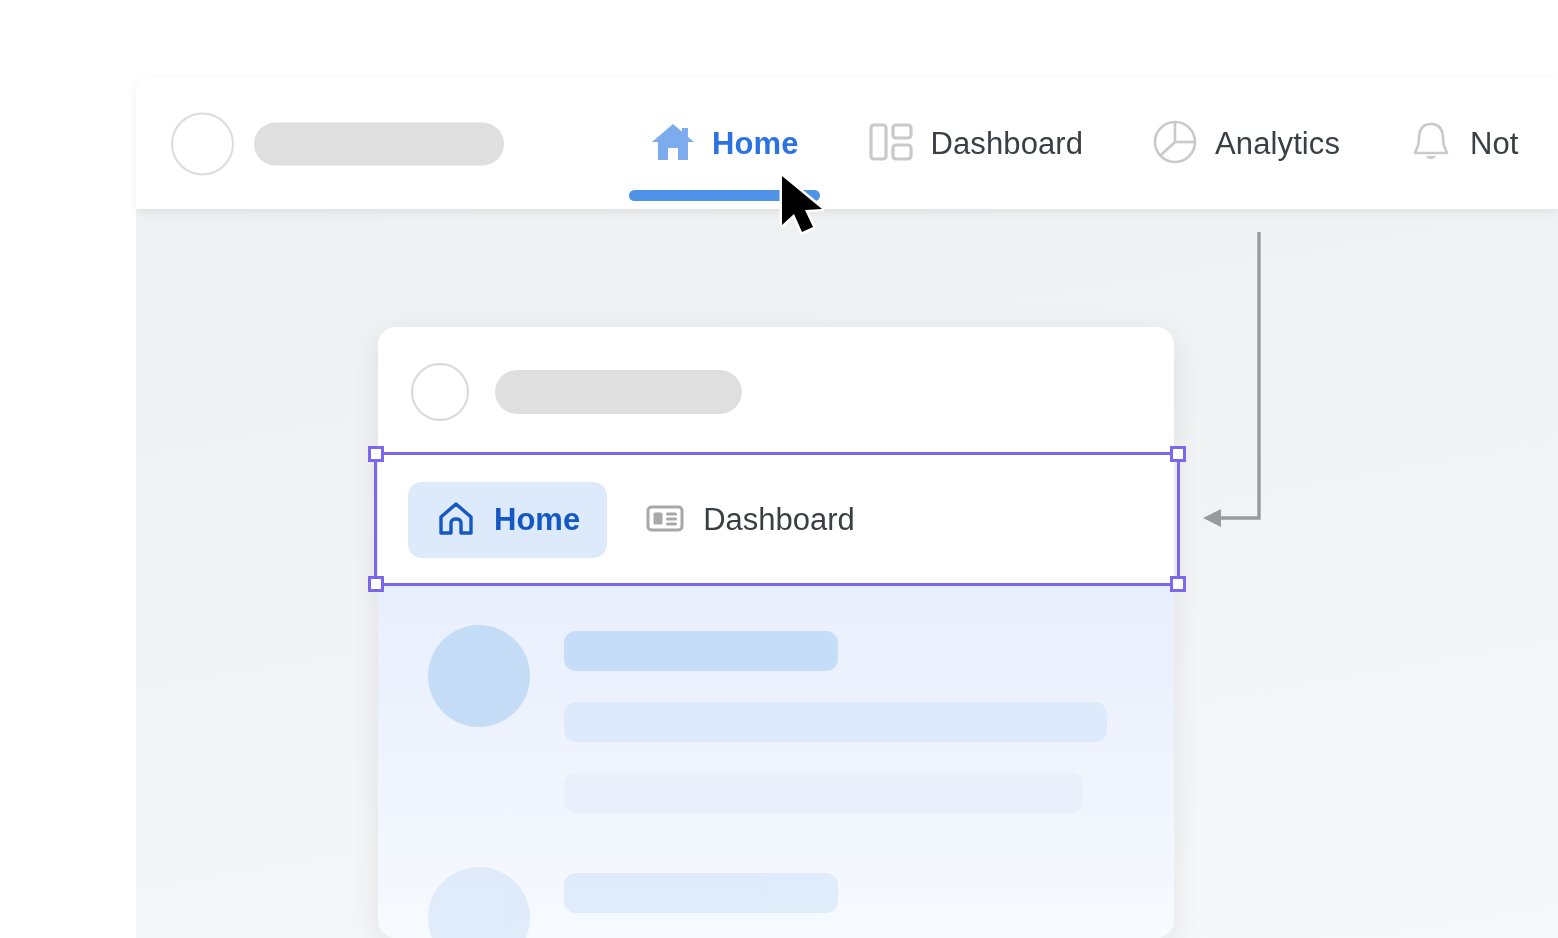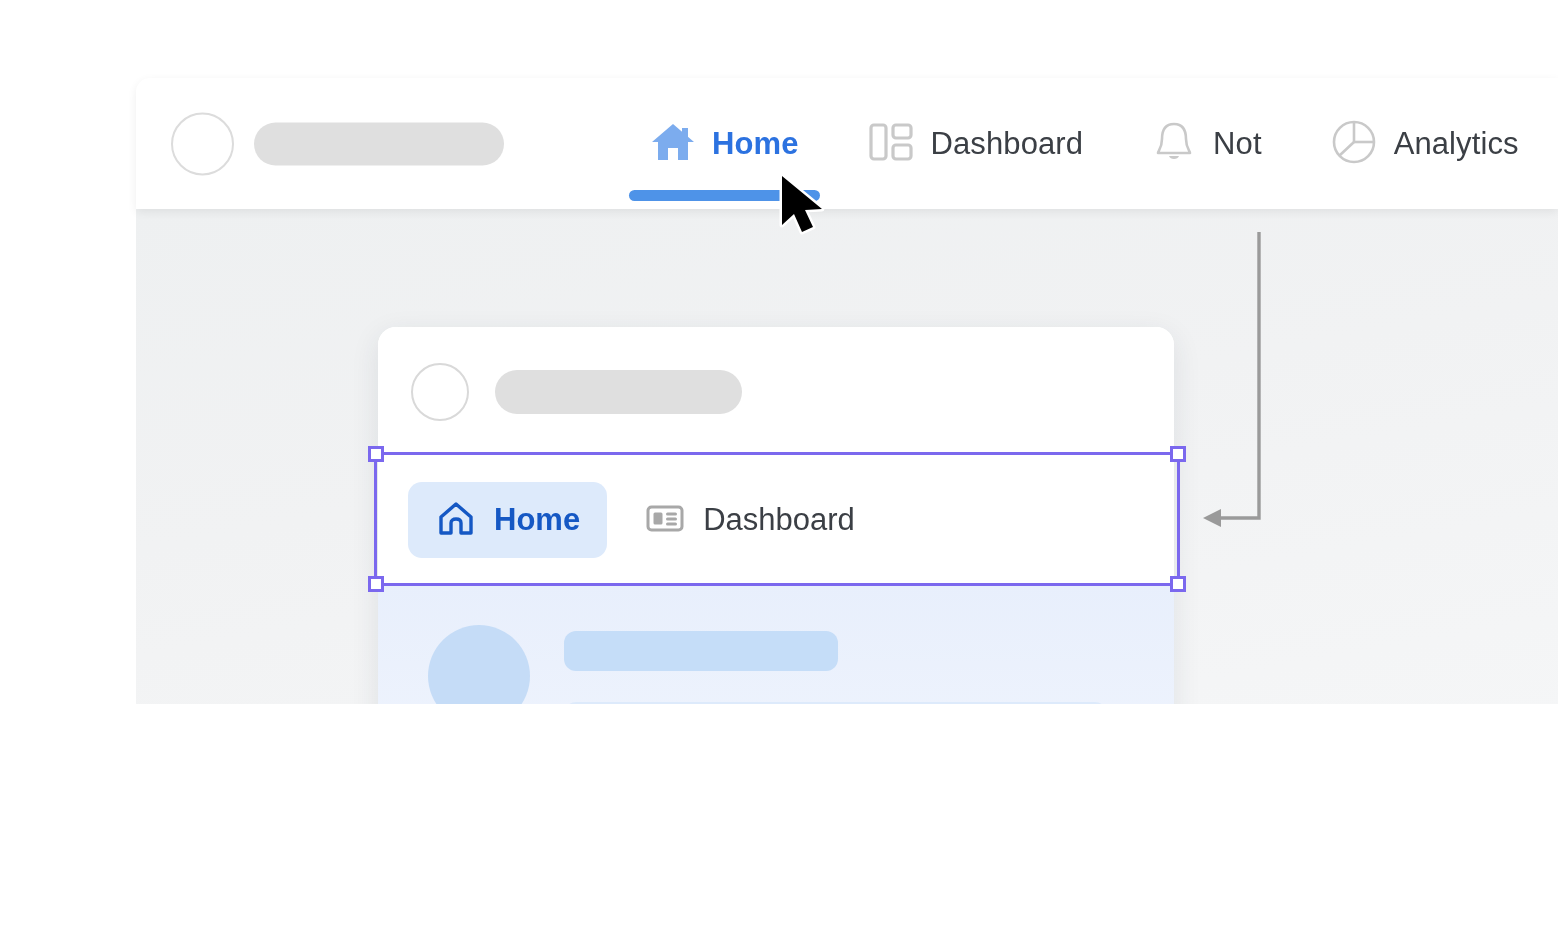--- a/index.html
+++ b/index.html
@@ -7,21 +7,21 @@
     width: 1558px;
     height: 938px;
     overflow: hidden;
     background: #ffffff;
     font-family: "Liberation Sans", sans-serif;
   }
 
   #stage {
     position: relative;
     width: 1558px;
-    height: 704px;
+    height: 938px;
     background: #ffffff;
     overflow: hidden;
   }
 
   
   .canvas-bg {
     position: absolute;
     left: 136px;
     top: 208px;
     width: 1422px;
@@ -253,42 +253,42 @@
 
         <div class="tb-item">
           <span class="tb-ico">
             <svg width="48" height="48" viewBox="0 0 48 48">
               <rect x="4" y="7" width="15" height="34" rx="3" fill="none" stroke="#c9c9c9" stroke-width="3.2"></rect>
               <rect x="26" y="7" width="18" height="13" rx="3" fill="none" stroke="#c9c9c9" stroke-width="3.2"></rect>
               <rect x="26" y="27" width="18" height="14" rx="3" fill="none" stroke="#c9c9c9" stroke-width="3.2"></rect>
             </svg>
           </span>
           <span class="tb-label">Dashboard</span>
-        </div>
-
-        <div class="tb-item">
-          <span class="tb-ico">
-            <svg width="46" height="48" viewBox="0 0 46 48">
-              <path d="M23 6 C14 6 11 13 11 21 C11 30 7 33 7 35 L39 35 C39 33 35 30 35 21 C35 13 32 6 23 6 Z" fill="none" stroke="#c9c9c9" stroke-width="2.6" stroke-linejoin="round"></path>
-              <path d="M18 38 C19 42 27 42 28 38 Z" fill="#c9c9c9"></path>
-            </svg>
-          </span>
-          <span class="tb-label">Not</span>
         </div>
 
         <div class="tb-item">
           <span class="tb-ico">
             <svg width="48" height="48" viewBox="0 0 48 48">
               <circle cx="24" cy="24" r="20" fill="none" stroke="#c9c9c9" stroke-width="2.6"></circle>
               <path d="M24 24 L24 4" stroke="#c9c9c9" stroke-width="2.6" fill="none"></path>
               <path d="M24 24 L44 24" stroke="#c9c9c9" stroke-width="2.6" fill="none"></path>
               <path d="M24 24 L9 38" stroke="#c9c9c9" stroke-width="2.6" fill="none"></path>
             </svg>
           </span>
           <span class="tb-label">Analytics</span>
+        </div>
+
+        <div class="tb-item">
+          <span class="tb-ico">
+            <svg width="46" height="48" viewBox="0 0 46 48">
+              <path d="M23 6 C14 6 11 13 11 21 C11 30 7 33 7 35 L39 35 C39 33 35 30 35 21 C35 13 32 6 23 6 Z" fill="none" stroke="#c9c9c9" stroke-width="2.6" stroke-linejoin="round"></path>
+              <path d="M18 38 C19 42 27 42 28 38 Z" fill="#c9c9c9"></path>
+            </svg>
+          </span>
+          <span class="tb-label">Not</span>
         </div>
 
       </div>
     </div>
   </div>
 
   <div class="connector">
     <svg width="110" height="300" viewBox="0 0 110 300">
       <path d="M64 2 L64 288 L26 288" fill="none" stroke="#9a9a9a" stroke-width="3.4"></path>
       <path d="M26 279 L8 288 L26 297 Z" fill="#9a9a9a"></path>

